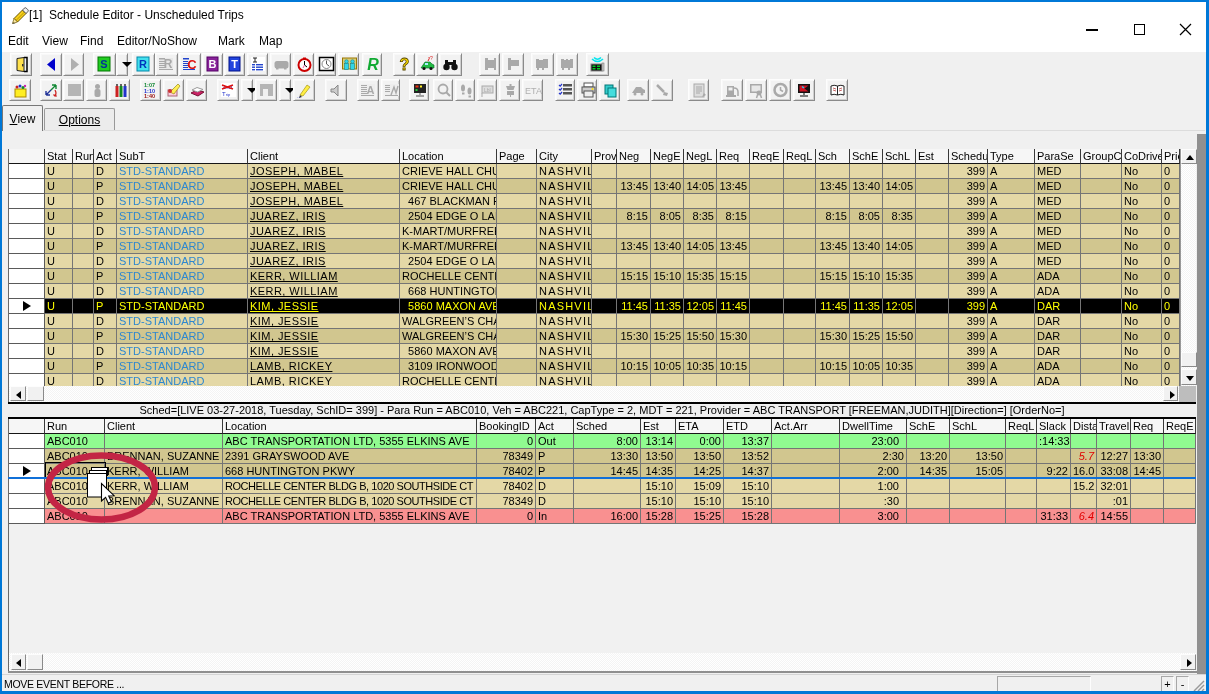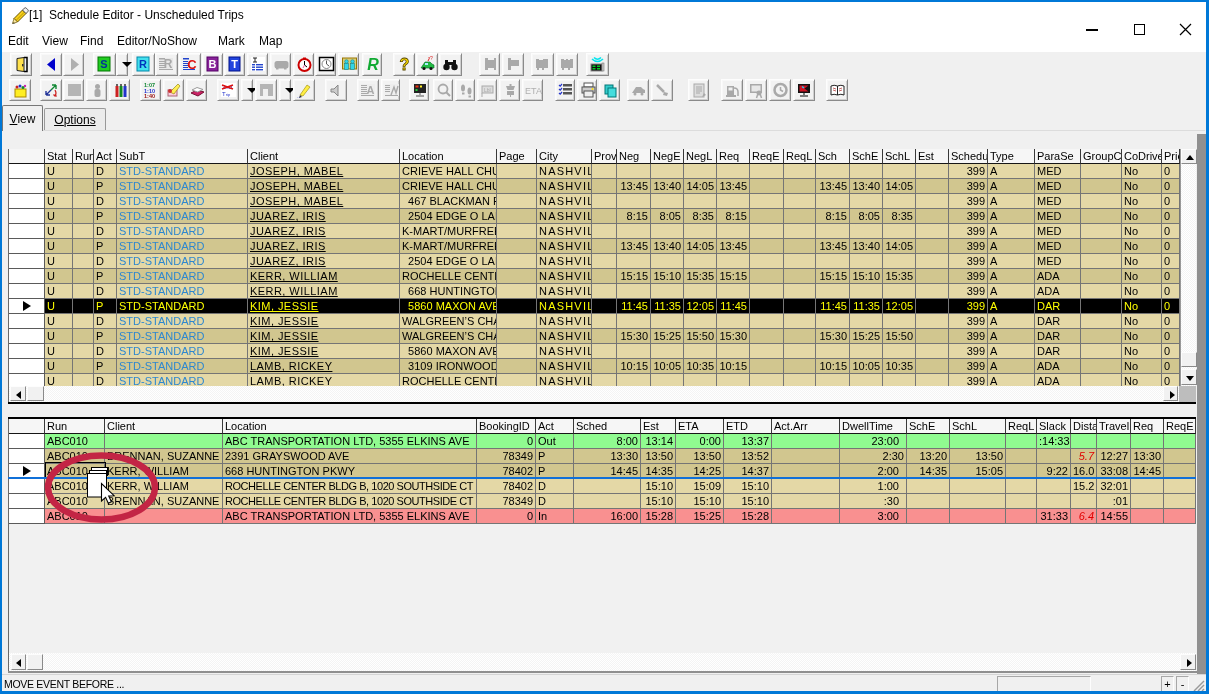--- a/index.html
+++ b/index.html
@@ -514,21 +514,21 @@
   </div>
 <div class="tb" style="left:826px;top:79px;width:22px;height:22px;">
     <svg width="17" height="17" viewBox="0 0 17 17">
       <path d="M2 4 Q5 2.5 8.5 4 Q12 2.5 15 4 V13 Q12 11.5 8.5 13 Q5 11.5 2 13z" fill="#fff" stroke="#222"></path>
       <path d="M8.5 4 V13" stroke="#222"></path>
       <path d="M4 6 l3 1 M4 8 l3 1 M10 7 l3-1 M10 9 l3-1" stroke="#aa2222" stroke-width=".7"></path>
     </svg>
   </div>
 <div id="tabstrip" class="abs">
 <div class="tab" style="left:2px;top:2px;width:41px;height:26px;padding-top:6px;z-index:5;border-color:#777;"><u>V</u>iew</div>
-<div class="tab" style="left:44px;top:5px;width:62px;height:23px;padding-top:4px;background:#ececec;text-decoration:underline;"><u>O</u>ptions</div>
+<div class="tab" style="left:44px;top:5px;width:71px;height:23px;padding-top:4px;background:#ececec;text-decoration:underline;"><u>O</u>ptions</div>
 <div class="abs" style="left:0;top:27px;width:1205px;height:1px;background:#dcdcdc;"></div>
 </div>
 <div class="abs" style="left:8px;top:134px;width:1189px;height:268px;">
 <div class="abs" style="left:0;top:15px;width:1172px;height:237px;overflow:hidden;">
 <table style="width:1172px">
         <colgroup>
           <col style="width:37px">
           <col style="width:28px">
           <col style="width:21px">
           <col style="width:23px">
@@ -1025,20 +1025,21 @@
 <div class="sbtn" style="left:19px;top:0px;width:17px;height:15px;"></div>
 <div class="sbtn" style="left:1155px;top:0px;width:15px;height:15px;">
         <div class="arr" style="left:6px;top:4px;border-top:4px solid transparent;border-bottom:4px solid transparent;border-left:5px solid #000;"></div>
       </div>
 <div class="abs" style="left:1171px;top:0px;width:17px;height:16px;background:#bdbdbd;"></div>
 </div>
 <div class="abs" style="left:0;top:15px;width:1px;height:253px;background:#6a6a6a;"></div>
 </div>
 <div class="abs" style="left:8px;top:402px;width:1189px;height:272px;">
 <div class="abs" style="left:0;top:0;width:1188px;height:2px;background:#000;"></div>
+<div class="abs" style="left:0;top:2px;width:1188px;height:13px;background:#efefef;font-size:11px;text-align:center;color:#000;white-space:nowrap;"><span style="position:relative;top:0px;">Sched=[LIVE 03-27-2018, Tuesday, SchID= 399] - Para Run = ABC010, Veh = ABC221, CapType = 2, MDT = 221, Provider = ABC TRANSPORT  [FREEMAN,JUDITH][Direction=]  [OrderNo=]</span></div>
 <div class="abs" style="left:0;top:15px;width:1188px;height:2px;background:#000;"></div>
 <div class="abs" style="left:0;top:17px;width:1189px;height:105px;overflow:hidden;">
 <table style="width:1188px">
         <colgroup>
           <col style="width:37px">
           <col style="width:60px">
           <col style="width:118px">
           <col style="width:254px">
           <col style="width:59px">
           <col style="width:38px">

